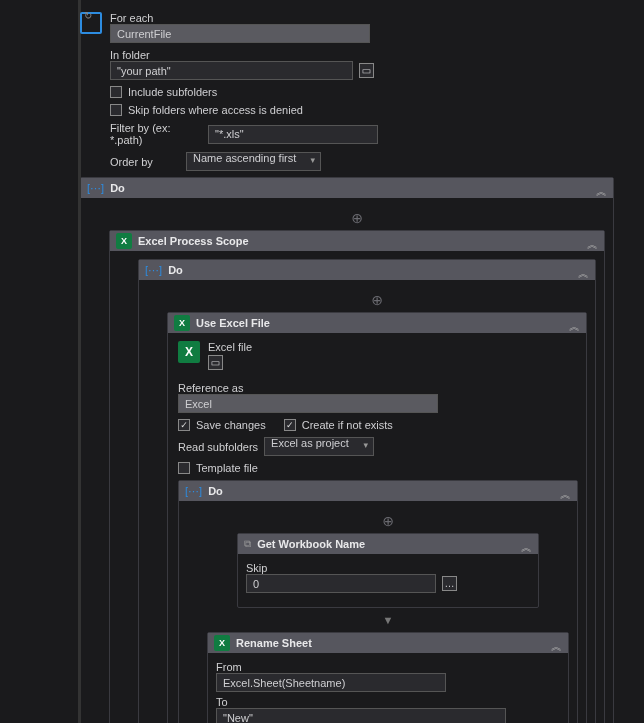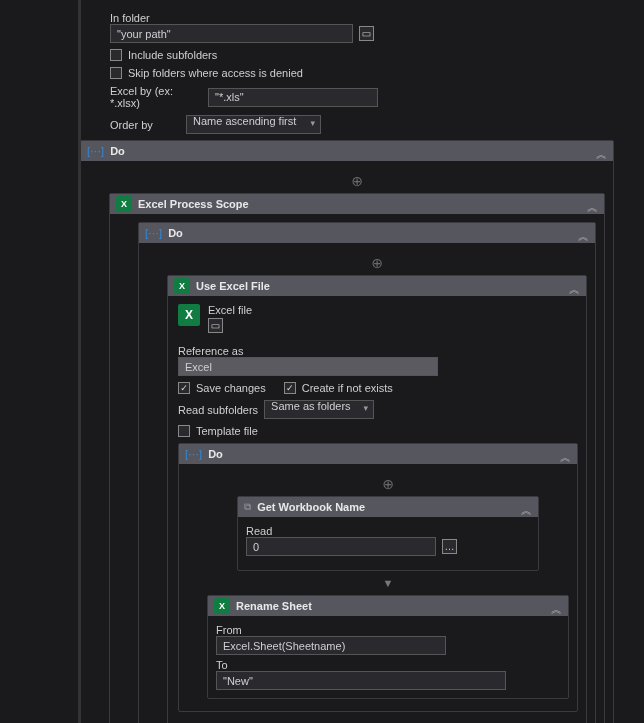--- a/index.html
+++ b/index.html
@@ -26,38 +26,47 @@
   .for-icon::before{content:"↻";position:absolute;top:-4px;left:2px;color:#888;font-size:10px}
   .grip{color:#999;font-size:10px}
   .arrow-down{text-align:center;color:#777;margin:6px 0}
   .leftbar{position:absolute;left:78px;top:0;bottom:0;width:3px;background:#333}
 </style>
 </head>
 <body>
 <div class="leftbar"></div>
 
 <div>
+  <div class="row" style="align-items:flex-start;gap:8px">
+    <div class="for-icon"></div>
+    <div style="flex:1">
+      <div class="lbl">For each</div>
+      <div class="txtbox" style="width:260px;background:#5a5a60">
+          <span>CurrentFile</span>
+        </div>
+    </div>
+  </div>
   <div style="margin-left:30px">
     <div class="lbl">In folder</div>
     <div class="row">
       <div class="txtbox" style="width:243px">
           <span>"your path"</span>
         </div>
       <div class="folder-ic">▭</div>
     </div>
     <div class="row">
         <span class="cb"></span>
         <span>Include subfolders</span>
       </div>
     <div class="row">
         <span class="cb"></span>
         <span>Skip folders where access is denied</span>
       </div>
     <div class="row">
-      <span class="lbl" style="width:92px">Excel by (ex: *.xlsx)</span>
+      <span class="lbl" style="width:92px">Filter by (ex: *.path)</span>
       <div class="txtbox" style="width:170px">
           <span>"*.xls"</span>
         </div>
     </div>
     <div class="row">
       <span class="lbl" style="width:70px">Order by</span>
       <div class="drop" style="width:135px">
           <span>Name ascending first</span>
         </div>
     </div>
@@ -114,21 +123,21 @@
                   <div class="row" style="margin-top:6px">
                     <span class="cb">✓</span>
                       <span>Save changes</span>
                     <span style="width:6px"></span>
                     <span class="cb">✓</span>
                       <span>Create if not exists</span>
                   </div>
                   <div class="row">
                     <span class="lbl">Read subfolders</span>
                     <div class="drop" style="width:110px">
-                        <span>Same as folders</span>
+                        <span>Excel as project</span>
                       </div>
                   </div>
                   <div class="row">
                       <span class="cb"></span>
                       <span>Template file</span>
                     </div>
                 </div>
 
                 <div class="block">
                   <div class="hdr">
@@ -139,21 +148,21 @@
                   <div class="body">
                     <div class="plus">⊕</div>
 
                     <div class="block" style="margin:0 30px">
                       <div class="hdr">
                         <span class="grip">⧉</span>
                         <span class="ttl">Get Workbook Name</span>
                         <span class="chev">︽</span>
                       </div>
                       <div class="body shallow">
-                        <div class="lbl">Read</div>
+                        <div class="lbl">Skip</div>
                         <div class="row">
                           <div class="txtbox" style="width:190px">
                               <span>0</span>
                             </div>
                           <div class="folder-ic">…</div>
                         </div>
                       </div>
                     </div>
 
                     <div class="arrow-down">▼</div>

